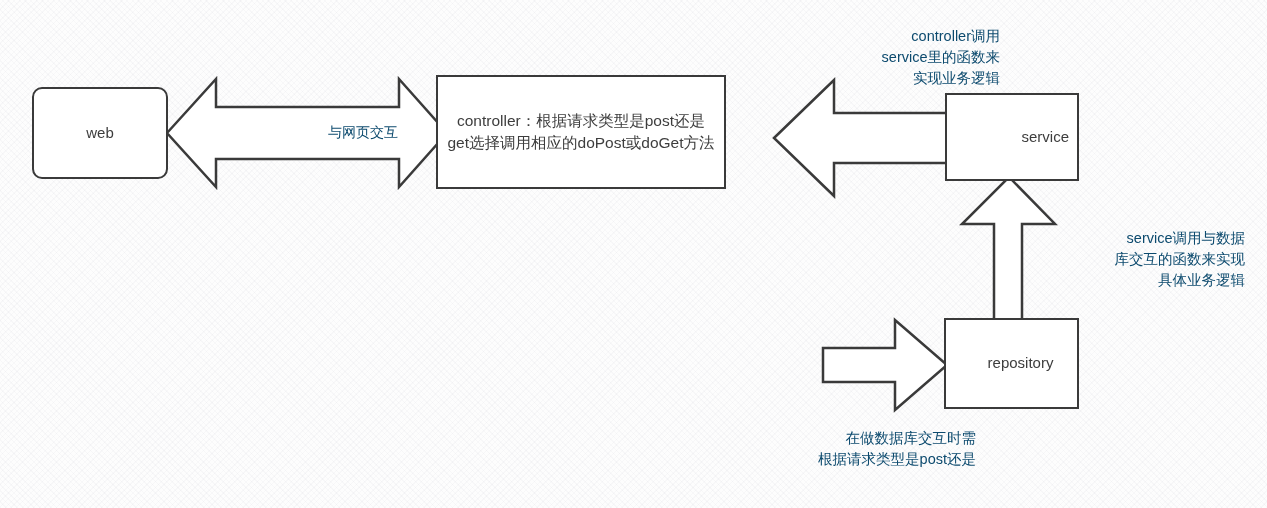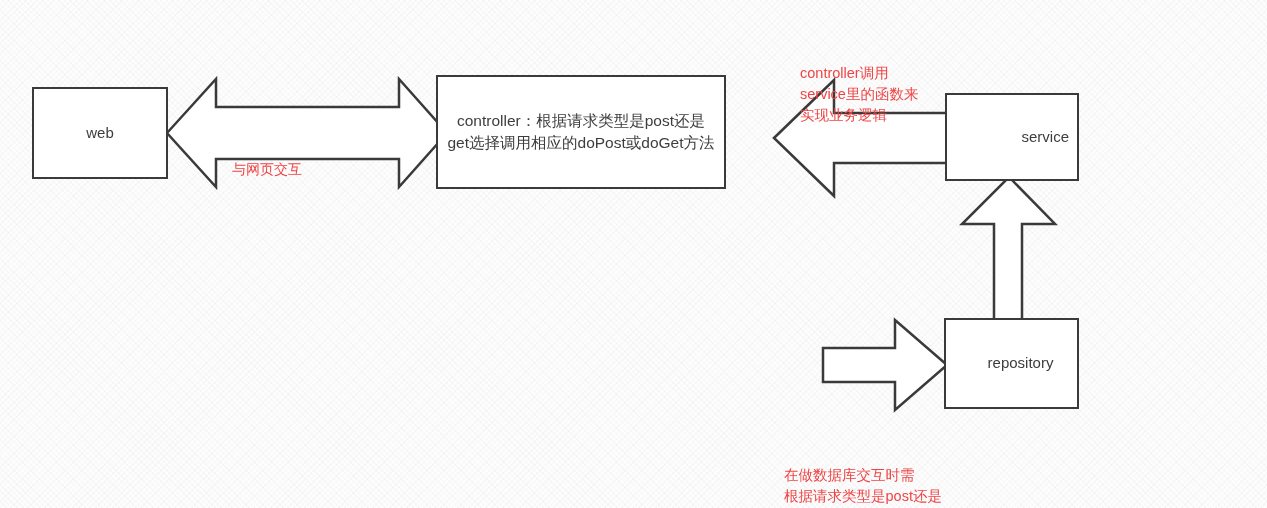--- a/index.html
+++ b/index.html
@@ -35,21 +35,21 @@
     color: #3d3d3d;
     font-size: 15px;
     line-height: 1.35;
     z-index: 3;
   }
   .node-label {
     display: block;
     padding: 0 8px;
     white-space: pre-line;
   }
-  #node-web       { left: 32px;  top: 87px;  width: 136px; height: 92px; }
+  #node-web       { left: 32px;  top: 87px;  width: 136px; height: 92px; border-radius: 10px; }
   #node-controller{ left: 436px; top: 75px;  width: 290px; height: 114px; }
   #node-controller .node-label { font-size: 15.5px; line-height: 1.45; }
   #node-service   { left: 945px; top: 93px;  width: 134px; height: 88px; justify-content: flex-end; }
   #node-utils     { left: 692px; top: 318px; width: 134px; height: 91px; }
   #node-repository{ left: 944px; top: 318px; width: 135px; height: 91px; padding-left: 18px; }
 
   .edge-svg {
     position: absolute;
     left: 0; top: 0;
     width: 1267px;
@@ -58,27 +58,26 @@
     overflow: visible;
   }
   .block-arrow {
     fill: #ffffff;
     stroke: #3a3a3a;
     stroke-width: 2.5;
     stroke-linejoin: miter;
   }
   .edge-label {
     position: absolute;
-    color: #ef4444;
+    color: #0c4a6e;
     font-size: 14.5px;
     line-height: 1.45;
-    text-align: left;
+    text-align: right;
     white-space: pre-line;
     z-index: 4;
-    margin-top: 37px;
   }
   #label-web-controller {
     left: 232px; top: 122px; width: 166px;
     font-size: 14px;
   }
   #label-controller-service {
     left: 800px; top: 26px; width: 200px;
   }
   #label-service-repository {
     left: 1073px; top: 228px; width: 172px;
@@ -120,17 +119,20 @@
   <div class="node" id="node-repository">
     <span class="node-label">repository</span>
   </div>
 
   <div class="edge-label" id="label-web-controller">与网页交互</div>
 
   <div class="edge-label" id="label-controller-service">controller调用
 service里的函数来
 实现业务逻辑</div>
 
+  <div class="edge-label" id="label-service-repository">service调用与数据
+库交互的函数来实现
+具体业务逻辑</div>
 
   <div class="edge-label" id="label-utils-repository">在做数据库交互时需
 根据请求类型是post还是</div>
 
 </div>
 
 </body></html>

